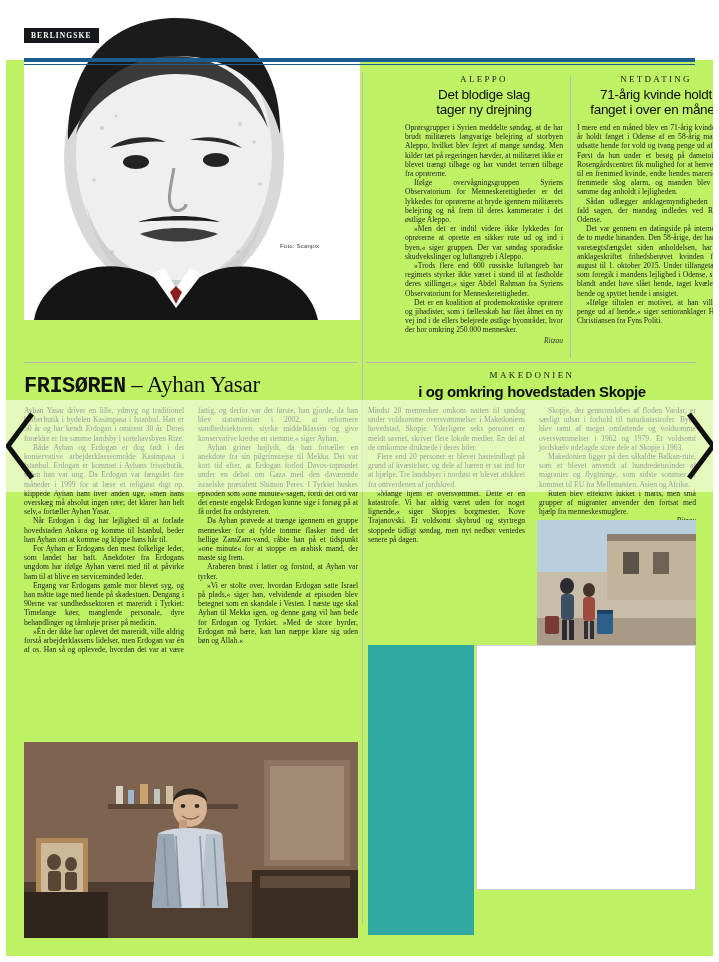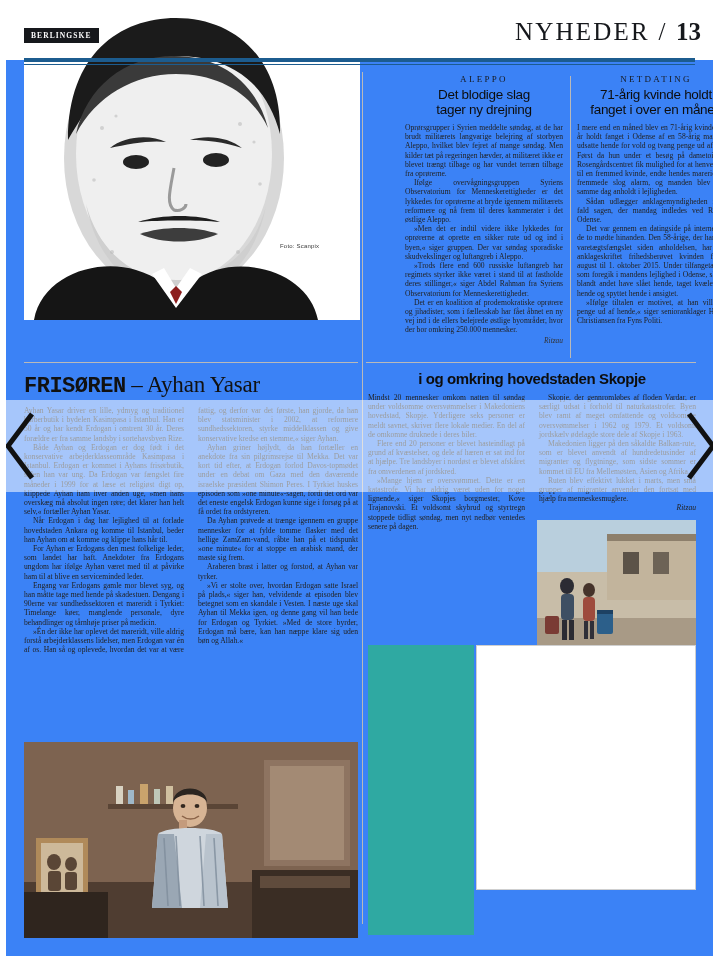--- a/index.html
+++ b/index.html
@@ -7,21 +7,21 @@
   body {
     width:719px; height:962px;
     font-family:"Liberation Serif", serif;
     color:#1a1a1a;
     position:relative;
     overflow:hidden;
   }
 
   .page {
     position:absolute; inset:0;
-    background:#3b82f6;
+    background:#bef264;
   }
 
   
   .masthead {
     position:absolute; left:0; top:0; width:719px; height:60px;
     background:#ffffff;
   }
   .brand-tag {
     position:absolute; left:24px; top:28px;
     background:#16181c; color:#ffffff;
@@ -204,24 +204,20 @@
     position:absolute; inset:0; border:6px solid #ffffff; pointer-events:none; z-index:80;
   }
 </style>
 </head>
 <body>
 
 <div class="page">
 
   <div class="masthead">
     <div class="brand-tag">BERLINGSKE</div>
-    <div class="section-title">
-      <span>NYHEDER /</span>
-      <span class="pgnum">13</span>
-    </div>
   </div>
 
   <div class="hero">
     <svg width="336" height="312" viewBox="0 0 336 312" xmlns="http://www.w3.org/2000/svg">
       <rect width="336" height="312" fill="#ffffff"></rect>
       <g>
 
         <ellipse cx="150" cy="150" rx="110" ry="138" fill="#d8d8d8"></ellipse>
         <ellipse cx="150" cy="146" rx="98" ry="128" fill="#efefef"></ellipse>
 
@@ -266,21 +262,21 @@
     <div class="vrule" style="left:165px;"></div>
 
     <div class="news-col left">
       <div class="kicker">ALEPPO</div>
       <div class="head-sm">
         <div>Det blodige slag</div>
         <div>tager ny drejning</div>
       </div>
       <div class="body-txt">
         <p class="first">Oprørsgrupper i Syrien meddelte søndag, at de har brudt militærets langvarige belejring af storbyen Aleppo, hvilket blev fejret af mange søndag. Men kilder tæt på regeringen hævder, at militæret ikke er blevet trængt tilbage og har vundet terræn tilbage fra oprørerne.</p>
-        <p>Ifølge overvågningsgruppen Syriens Observatorium for Menneskerettigheder er det lykkedes for oprørerne at bryde igennem militærets reformere og nå frem til deres kammerater i det østlige Aleppo.</p>
+        <p>Ifølge overvågningsgruppen Syriens Observatorium for Menneskerettigheder er det lykkedes for oprørerne at bryde igennem militærets belejring og nå frem til deres kammerater i det østlige Aleppo.</p>
         <p>»Men det er indtil videre ikke lykkedes for oprørerne at oprette en sikker rute ud og ind i byen,« siger gruppen. Der var søndag sporadiske skudvekslinger og luftangreb i Aleppo.</p>
         <p>»Trods flere end 600 russiske luftangreb har regimets styrker ikke været i stand til at fastholde deres stillinger,« siger Abdel Rahman fra Syriens Observatorium for Menneskerettigheder.</p>
         <p>Det er en koalition af prodemokratiske oprørere og jihadister, som i fællesskab har fået åbnet en ny vej ind i de ellers belejrede østlige byområder, hvor der bor omkring 250.000 mennesker.</p>
       </div>
       <div class="byline">Ritzau</div>
     </div>
 
     <div class="news-col right">
       <div class="kicker">NETDATING</div>
       <div class="head-sm">
@@ -313,20 +309,21 @@
       <p>Engang var Erdogans gamle mor blevet syg, og han måtte tage med hende på skadestuen. Dengang i 90erne var sundhedssektoren et mareridt i Tyrkiet: Timelange køer, manglende personale, dyre behandlinger og tårnhøje priser på medicin.</p>
       <p>»Én der ikke har oplevet det mareridt, ville aldrig forstå arbejderklassens lidelser, men Erdogan var én af os. Han så og oplevede, hvordan det var at være fattig, og derfor var det første, han gjorde, da han blev statsminister i 2002, at reformere sundhedssektoren, styrke middelklassen og give konservative kredse en stemme,« siger Ayhan.</p>
       <p>Ayhan griner højlydt, da han fortæller en anekdote fra sin pilgrimsrejse til Mekka. Det var kort tid efter, at Erdogan forlod Davos-topmødet under en debat om Gaza med den daværende israelske præsident Shimon Peres. I Tyrkiet huskes episoden som »one minute«-sagen, fordi det ord var det eneste engelsk Erdogan kunne sige i forsøg på at få ordet fra ordstyreren.</p>
       <p>Da Ayhan prøvede at trænge igennem en gruppe mennesker for at fylde tomme flasker med det hellige ZamZam-vand, råbte han på et tidspunkt »one minute« for at stoppe en arabisk mand, der maste sig frem.</p>
       <p>Araberen brast i latter og forstod, at Ayhan var tyrker.</p>
       <p>»Vi er stolte over, hvordan Erdogan satte Israel på plads,« siger han, velvidende at episoden blev betegnet som en skandale i Vesten. I næste uge skal Ayhan til Mekka igen, og denne gang vil han bede for Erdogan og Tyrkiet. »Med de store byrder, Erdogan må bære, kan han næppe klare sig uden bøn og Allah.«</p>
     </div>
   </div>
 
   <div class="maked">
+    <div class="kicker">MAKEDONIEN</div>
     <div class="head-md">
       <div>i og omkring hovedstaden Skopje</div>
     </div>
     <div class="maked-cols">
       <p class="first">Mindst 20 mennesker omkom natten til søndag under voldsomme oversvømmelser i Makedoniens hovedstad, Skopje. Yderligere seks personer er meldt savnet, skriver flere lokale medier. En del af de omkomne druknede i deres biler.</p>
       <p>Flere end 20 personer er blevet haste­indlagt på grund af kvæstelser, og dele af hæren er sat ind for at hjælpe. Tre landsbyer i nordøst er blevet afskåret fra omverdenen af jordskred.</p>
       <p>»Mange hjem er oversvømmet. Dette er en katastrofe. Vi har aldrig været uden for noget lignende,« siger Skopjes borgmester, Kove Trajanovski. Et voldsomt skybrud og styrtregn stoppede tidligt søndag, men nyt nedbør ventedes senere på dagen.</p>
       <p>Skopje, der gennromløbes af floden Vardar, er særligt udsat i forhold til naturkatastrofer. Byen blev ramt af meget omfattende og voldsomme oversvømmelser i 1962 og 1979. Et voldsomt jordskælv ødelagde store dele af Skopje i 1963.</p>
       <p>Makedonien ligger på den såkaldte Balkan-rute, som er blevet anvendt af hundredetusinder af migranter og flygtninge, som sidste sommer er kommet til EU fra Mellemøsten, Asien og Afrika.</p>
       <p>Ruten blev effektivt lukket i marts, men små grupper af migranter anvender den fortsat med hjælp fra menneskesmuglere.</p>

